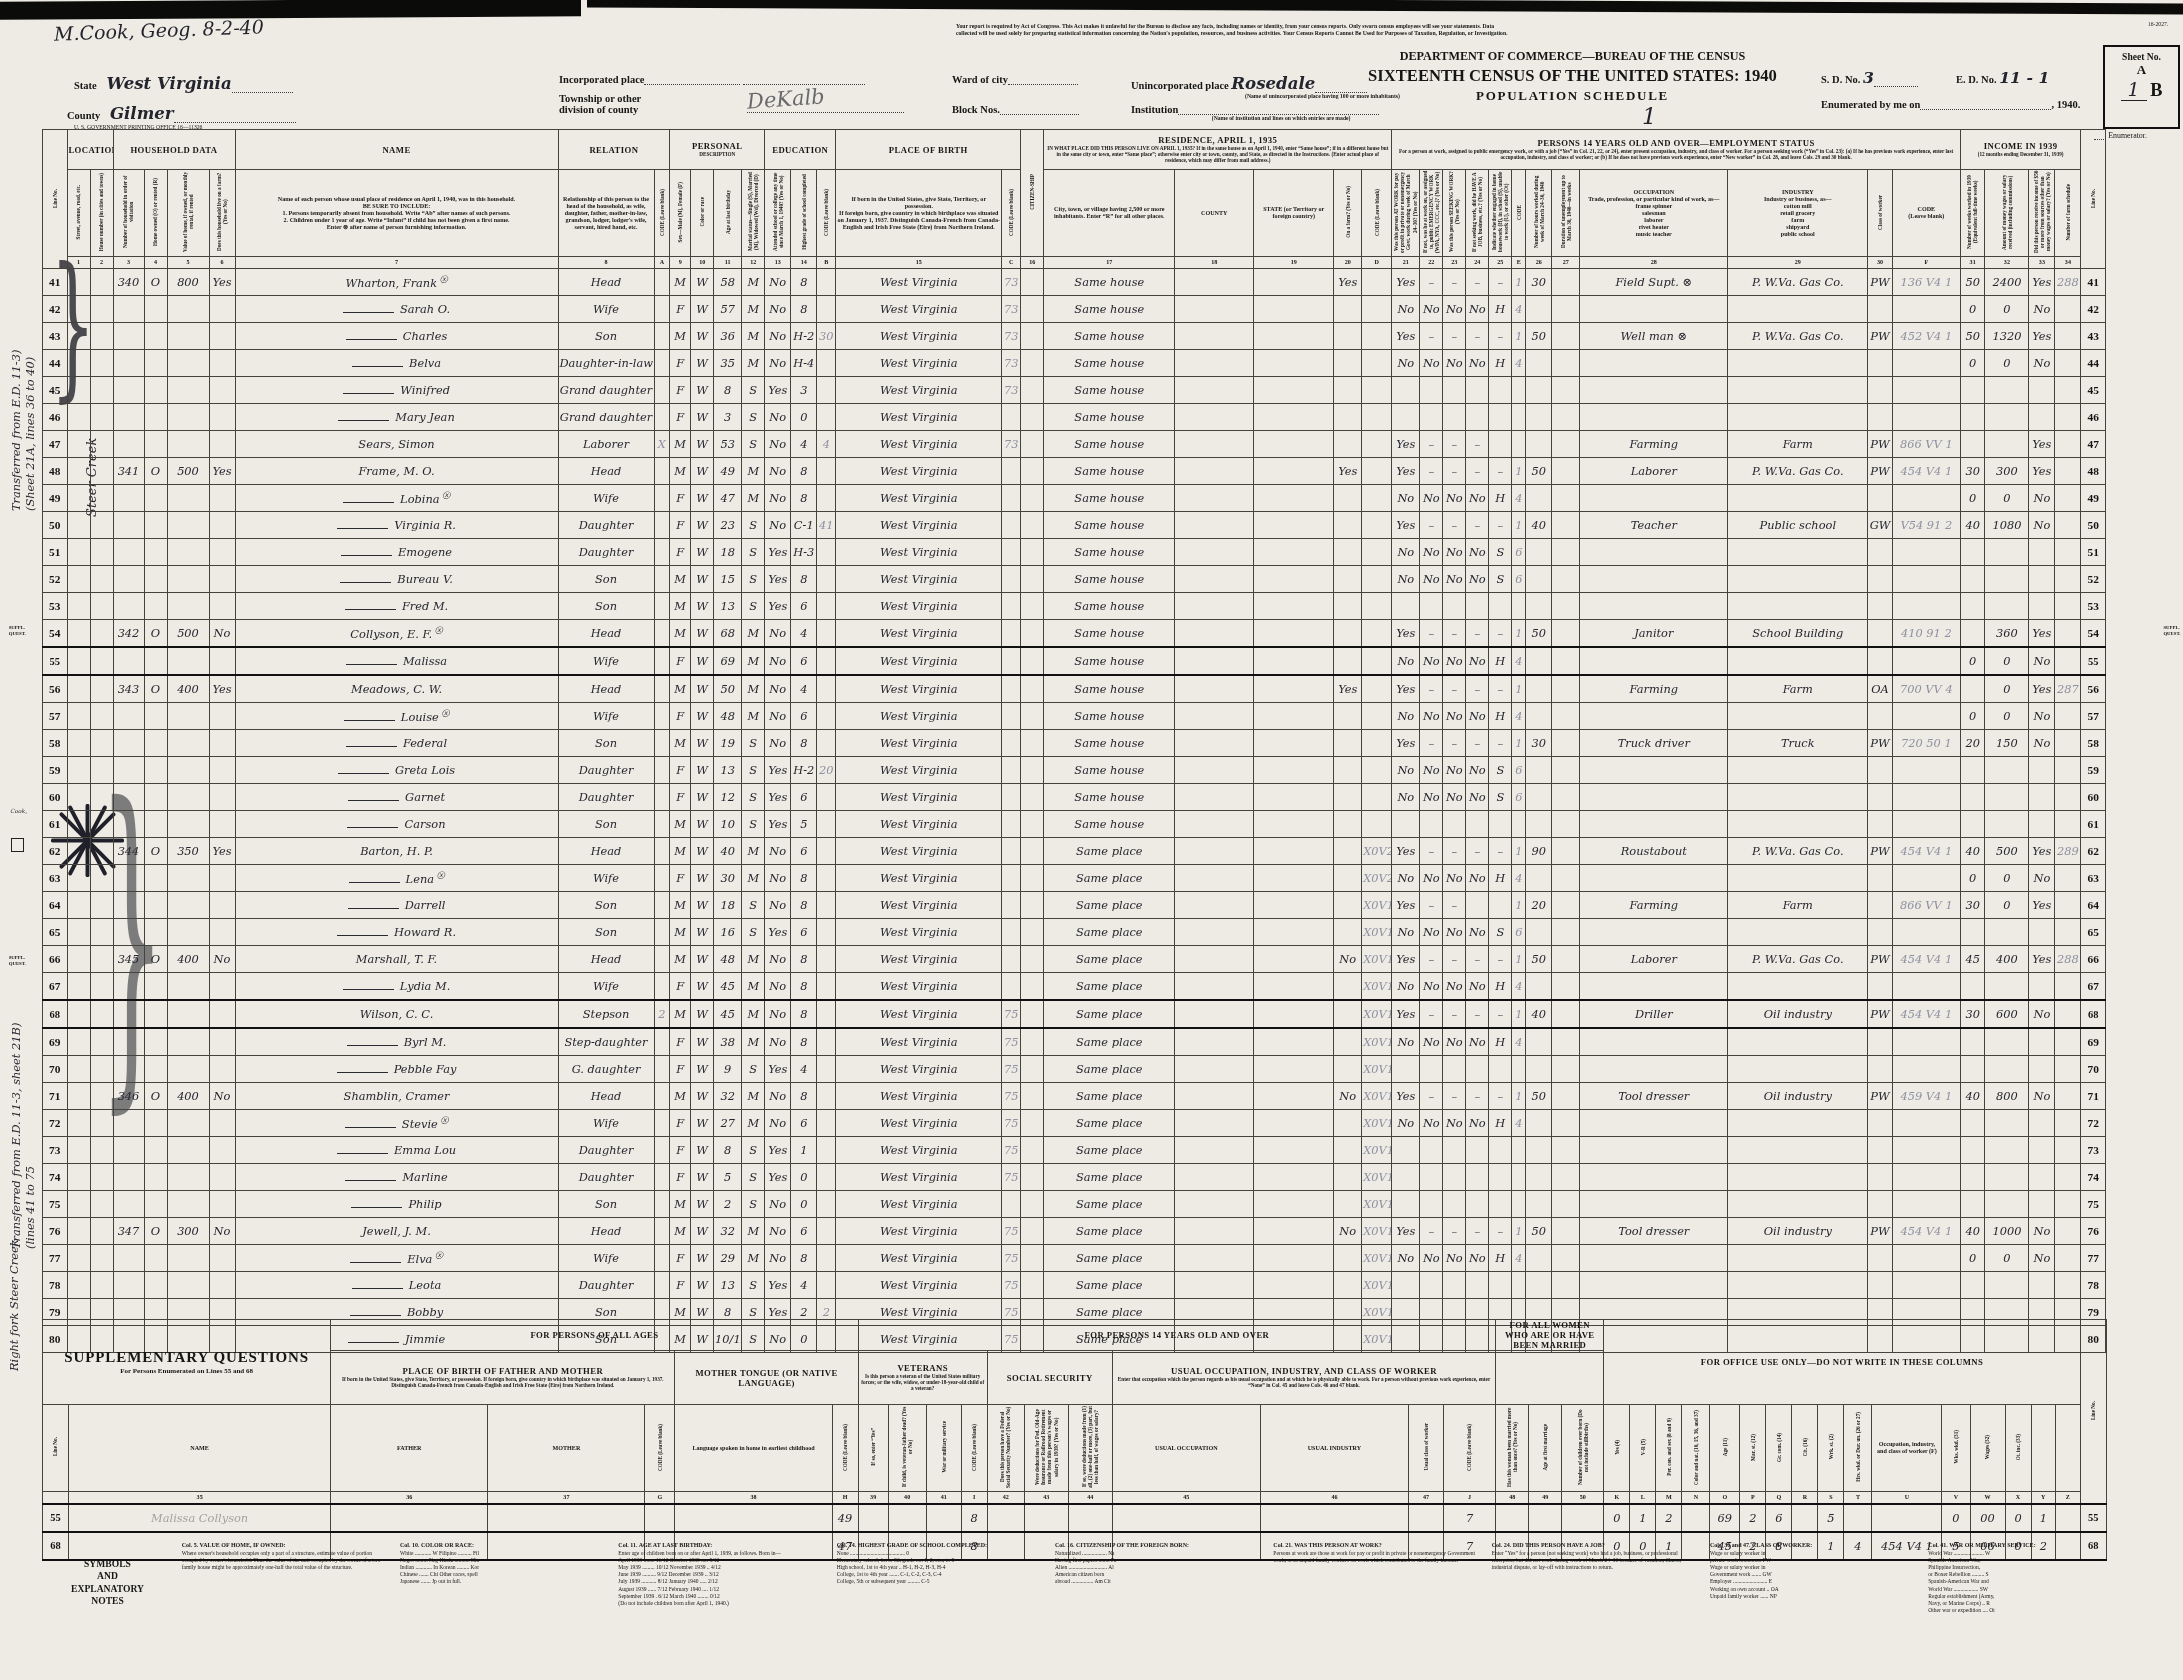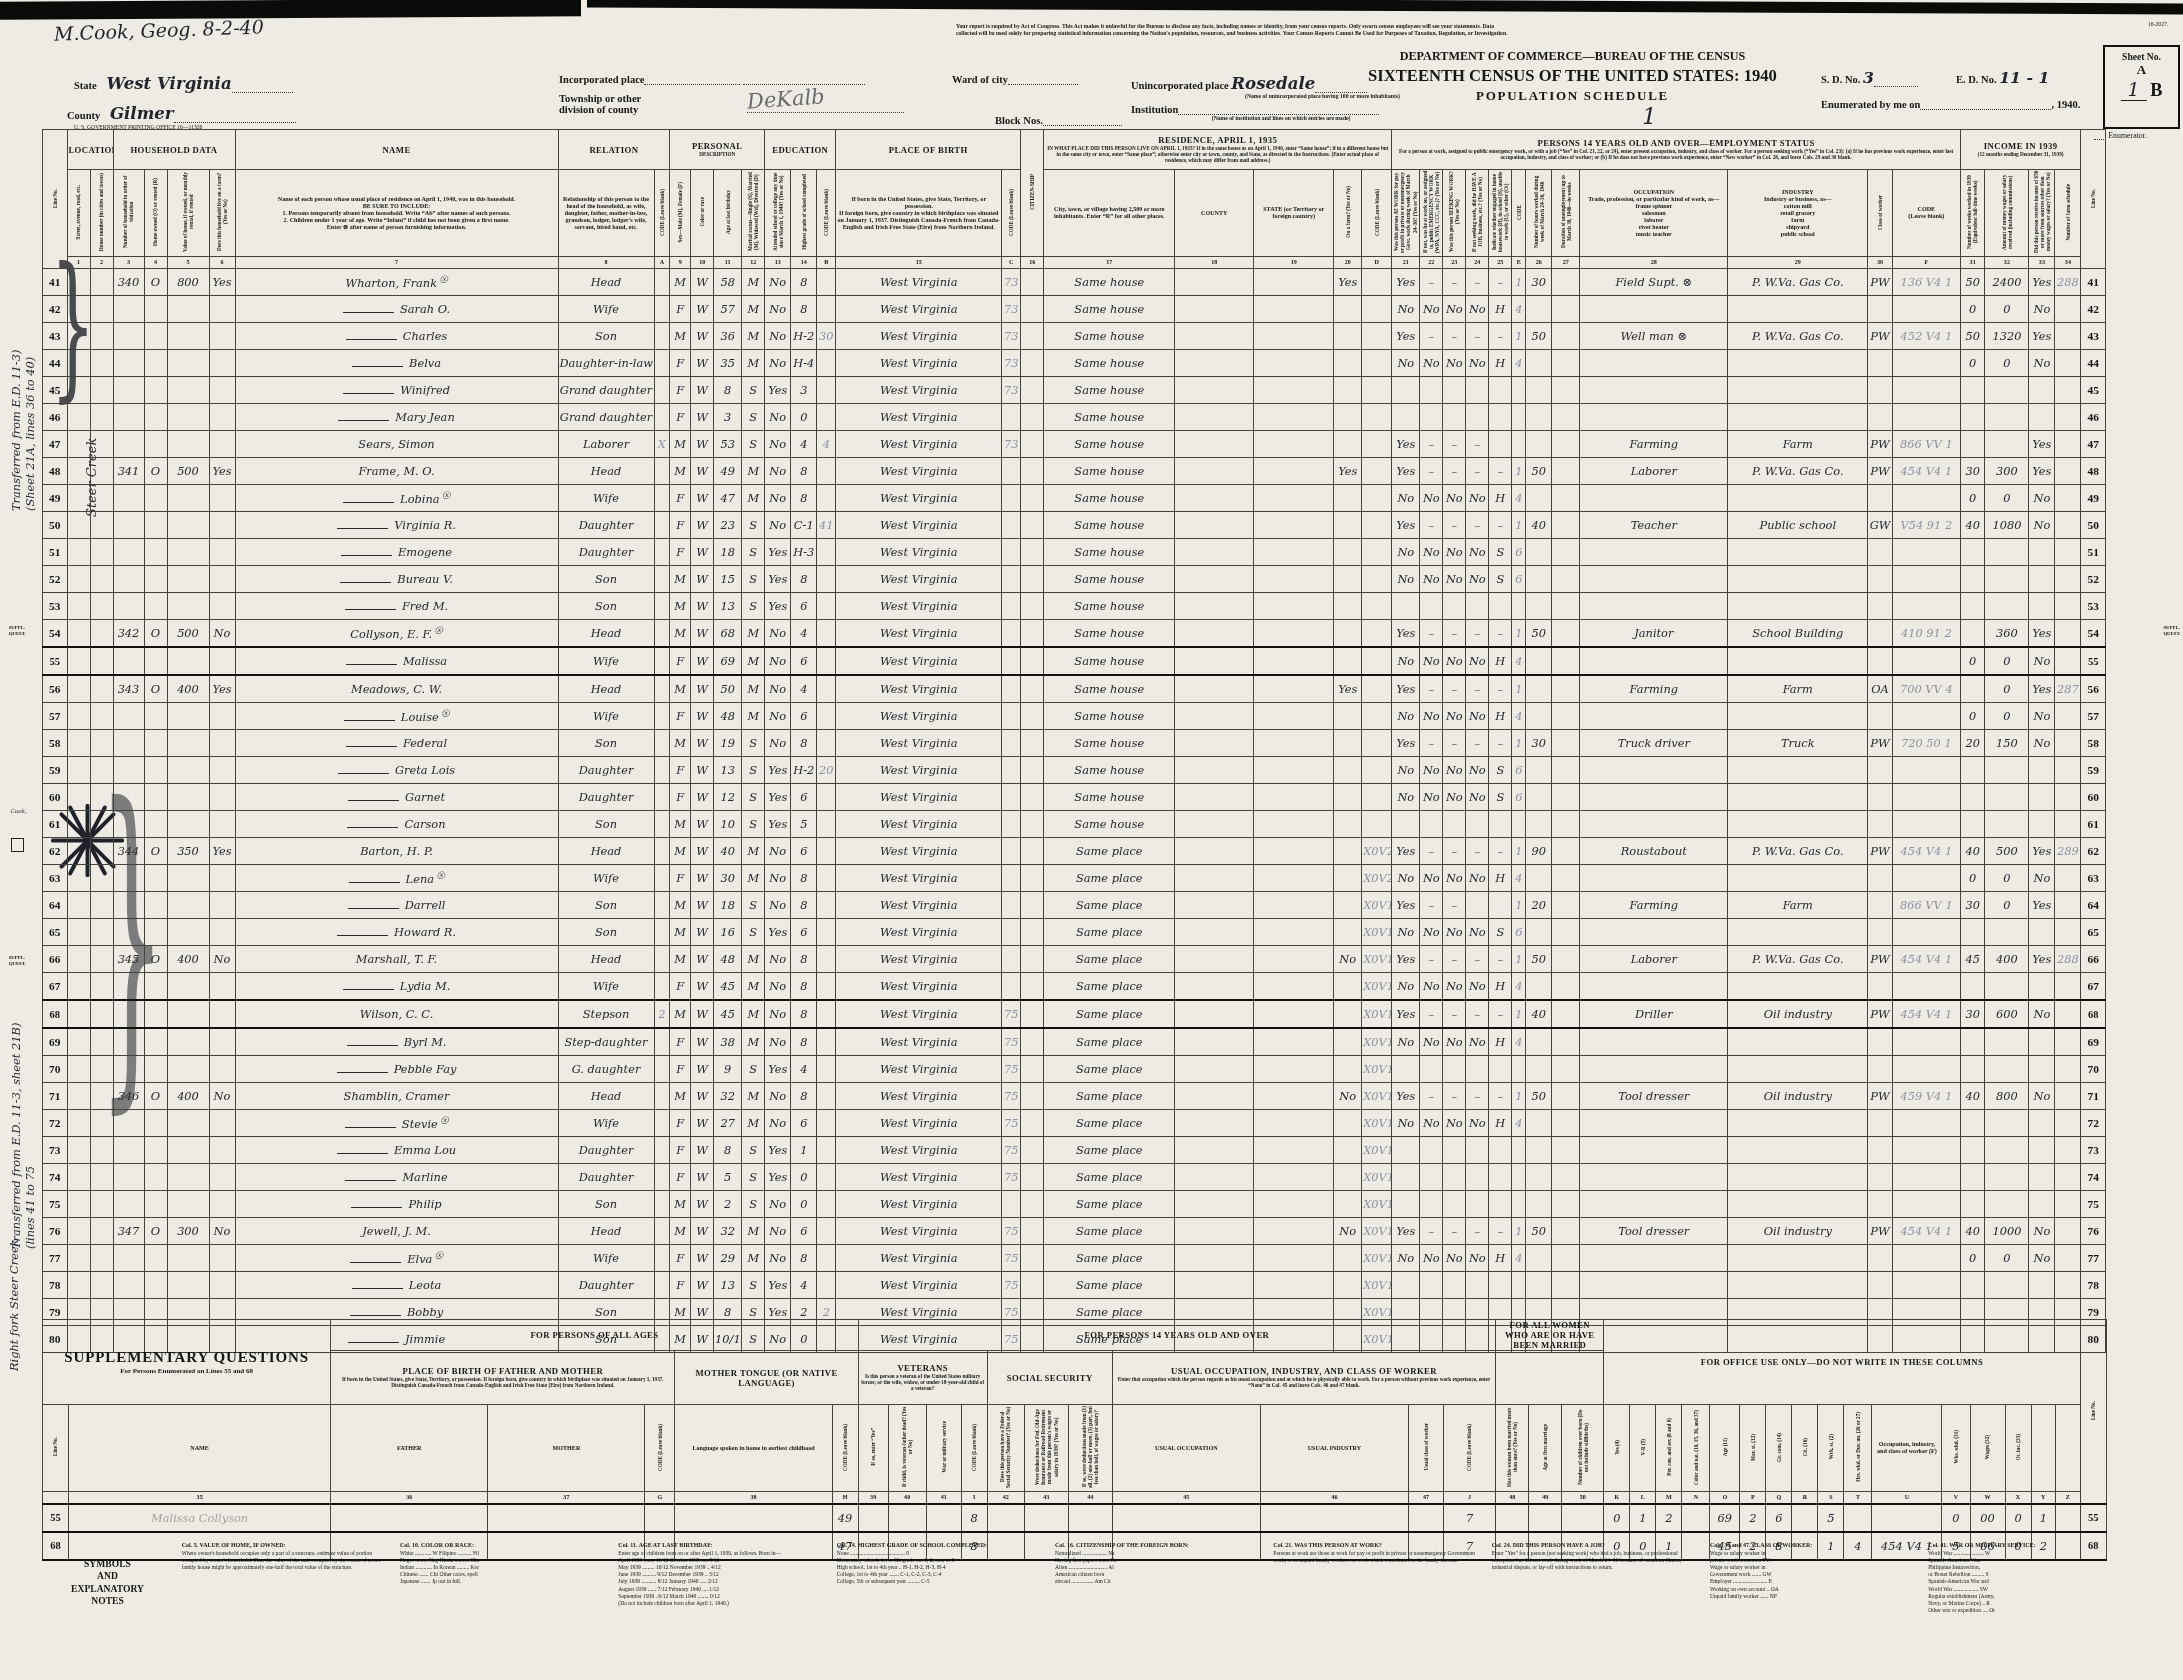--- a/index.html
+++ b/index.html
@@ -106,21 +106,21 @@
     <div class="tiny" style="text-align:center;margin-left:114px;">(Name of unincorporated place having 100 or more inhabitants)</div>
   </div>
   <div class="abs lbl" style="left:67px;top:103px;">
     <span>County</span>
     <span class="hwv" style="margin-left:7px;">Gilmer</span><span class="fld" style="width:122px;"></span>
   </div>
   <div class="abs" style="left:559px;top:93px;font-size:10.5px;font-weight:bold;white-space:pre-line;"><span>Township or other
 division of county</span></div>
   <div class="abs hwv" style="left:747px;top:87px;font-size:21px;opacity:.65;transform:rotate(-4deg);">DeKalb</div>
   <div class="abs" style="left:747px;top:112px;width:157px;border-bottom:0.9px dotted #3a3a36;"></div>
-  <div class="abs lbl" style="left:952px;top:114px;margin-left:43px;">
+  <div class="abs lbl" style="left:952px;top:103px;">
     <span>Block Nos.</span><span class="fld" style="width:79px;"></span>
   </div>
   <div class="abs lbl" style="left:1131px;top:103px;">
     <span>Institution</span><span class="fld" style="width:201px;"></span>
     <div class="tiny" style="text-align:center;margin-left:52px;">(Name of institution and lines on which entries are made)</div>
   </div>
   <div class="abs tiny" style="left:74px;top:124px;">U. S. GOVERNMENT PRINTING OFFICE    16—11326</div>
 
   <div class="abs rot hw" style="left:8.7px;top:511px;width:288px;font-size:11.4px;">
     <div>Transferred from E.D. 11-3)</div>

